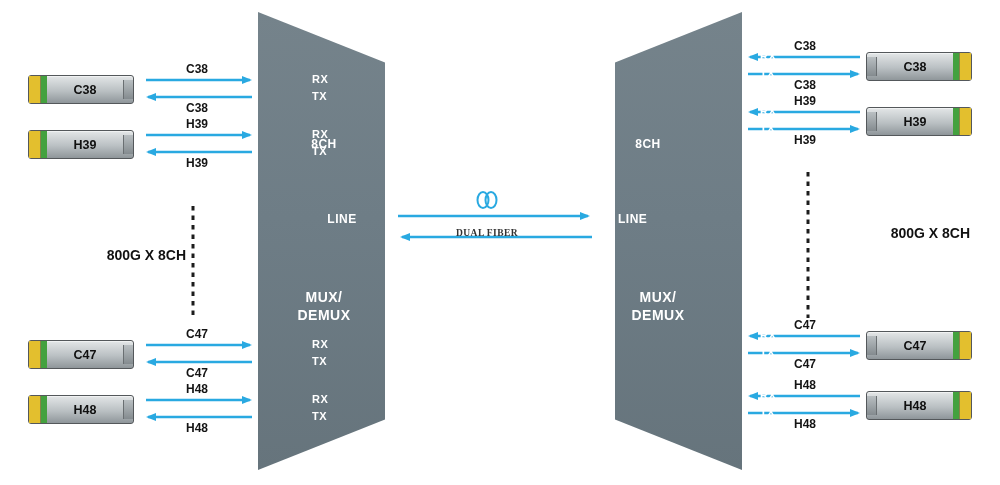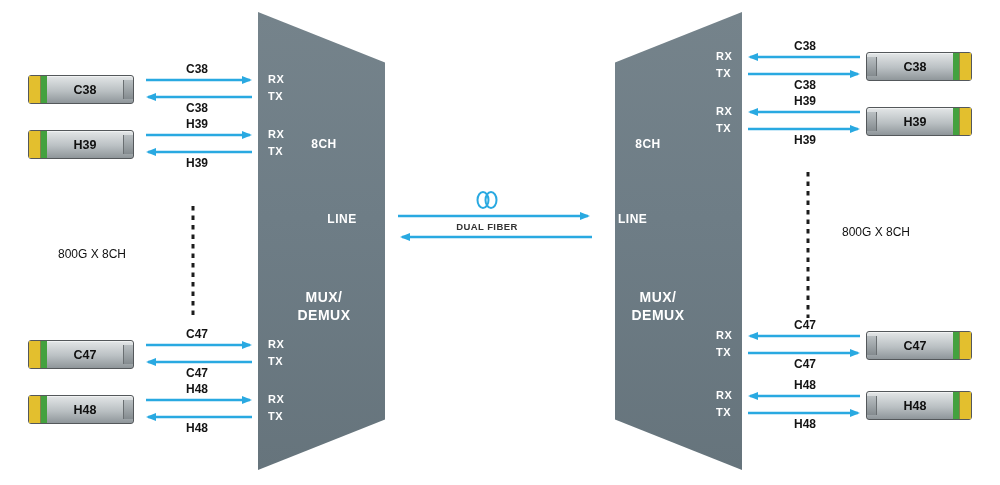--- a/index.html
+++ b/index.html
@@ -8,40 +8,40 @@
 
   .mux{position:absolute;top:12px;width:127px;height:458px;
        background:linear-gradient(180deg,#75838b 0%,#6e7d86 45%,#66747c 100%);}
   .mux-left{left:258px;clip-path:polygon(0 0,100% 11%,100% 89%,0 100%);}
   .mux-right{left:615px;clip-path:polygon(100% 0,0 11%,0 89%,100% 100%);}
 
   .muxlbl{position:absolute;color:#fff;font-weight:bold;font-size:12px;letter-spacing:.5px;text-align:center;}
   .muxlbl.small{font-size:14px;}
   .muxlbl.leftalign{text-align:left;}
 
-  .port{position:absolute;width:30px;font-size:11px;font-weight:bold;color:#fff;letter-spacing:.5px;}
+  .port{position:absolute;width:30px;font-size:11px;font-weight:bold;color:#fff;letter-spacing:.5px;margin-left:44px;}
 
   .module{position:absolute;width:104px;height:27px;display:flex;align-items:stretch;
           border:1px solid #54585b;border-radius:3px;
           background:linear-gradient(180deg,#e3e6e7 0%,#bac0c3 55%,#8f969a 100%);
           box-shadow:inset 0 1px 1px rgba(255,255,255,.55);}
   .module.flip{flex-direction:row-reverse;}
   .m-yellow{width:11px;background:#e3bf2e;border-right:1px solid #8a8245;}
   .module.flip .m-yellow{border-right:none;border-left:1px solid #8a8245;}
   .m-green{width:6px;background:#44a13f;}
   .m-label{flex:1;display:flex;align-items:center;justify-content:center;
            font-size:12.5px;font-weight:bold;color:#101010;}
   .m-tab{width:9px;margin:4px 0;background:linear-gradient(180deg,#b9bfc2,#848b8f);
          border-left:1px solid #6a6f72;}
   .module.flip .m-tab{border-left:none;border-right:1px solid #6a6f72;}
 
   .wave{position:absolute;width:94px;text-align:center;font-size:12px;font-weight:bold;color:#141414;}
-  .biglbl{position:absolute;width:128px;text-align:left;font-size:12px;font-weight:normal;color:#111;}
-  .fiberlbl{position:absolute;left:437px;top:221px;width:100px;text-align:center;
-            font-size:9.5px;font-weight:600;color:#333;letter-spacing:.4px;}
+  .biglbl{position:absolute;width:128px;text-align:right;font-size:14px;font-weight:bold;color:#111;}
+  .fiberlbl{position:absolute;left:437px;top:228px;width:100px;text-align:center;
+            font-size:9.5px;font-weight:600;color:#333;letter-spacing:.4px;font-family:Liberation Serif, serif;}
 </style>
 </head>
 <body>
 
 <div class="canvas">
 
   <svg class="overlay" viewBox="0 0 1000 485">
     <defs>
       <marker id="ah" viewBox="0 0 10 8" markerWidth="10" markerHeight="8" refX="8" refY="4" orient="auto" markerUnits="userSpaceOnUse">
         <path d="M0,0 L10,4 L0,8 Z" fill="#29a9e1"></path>

